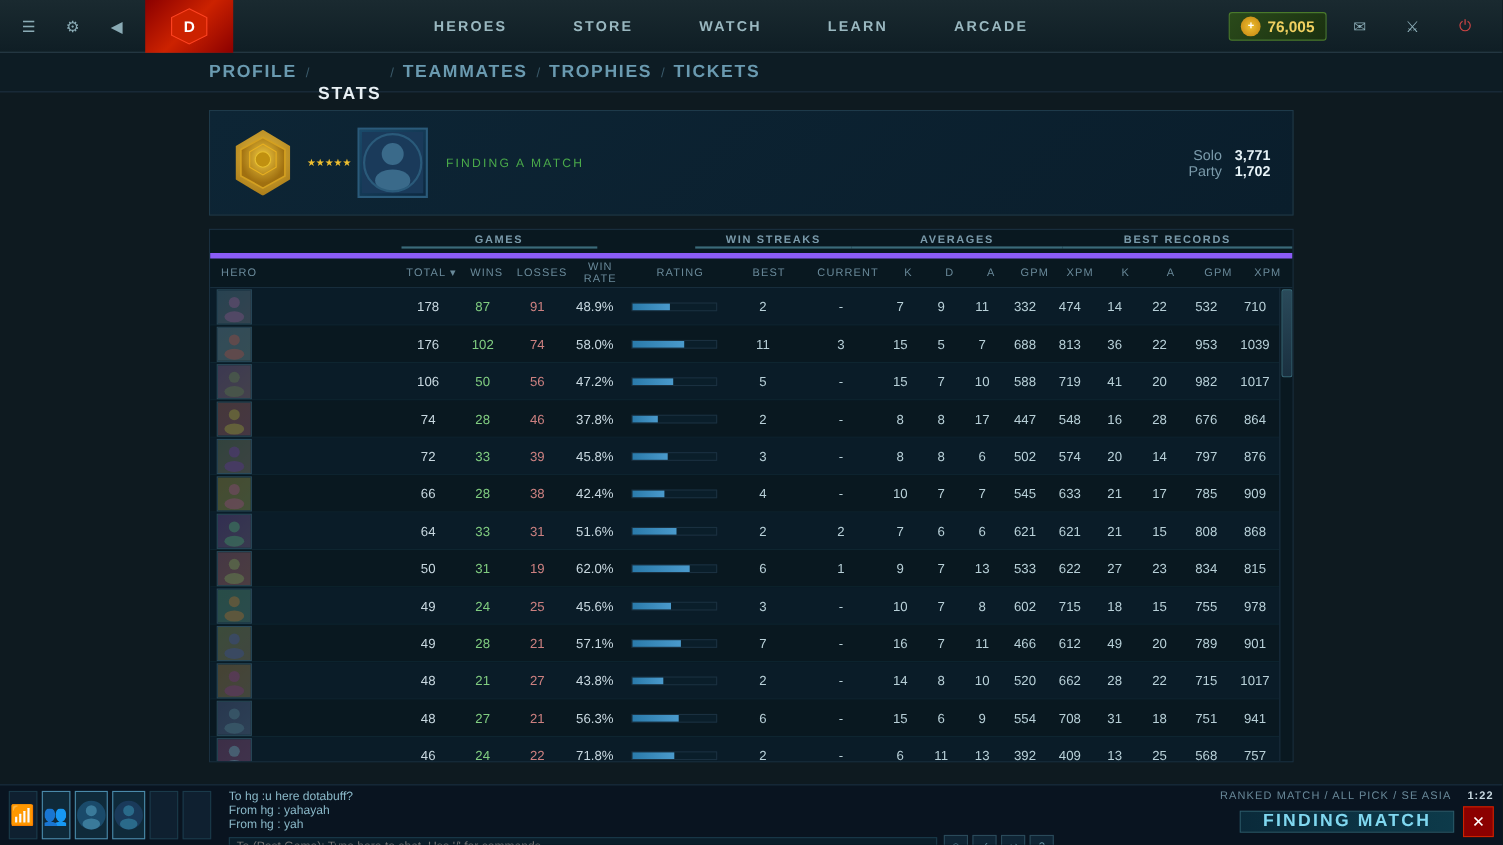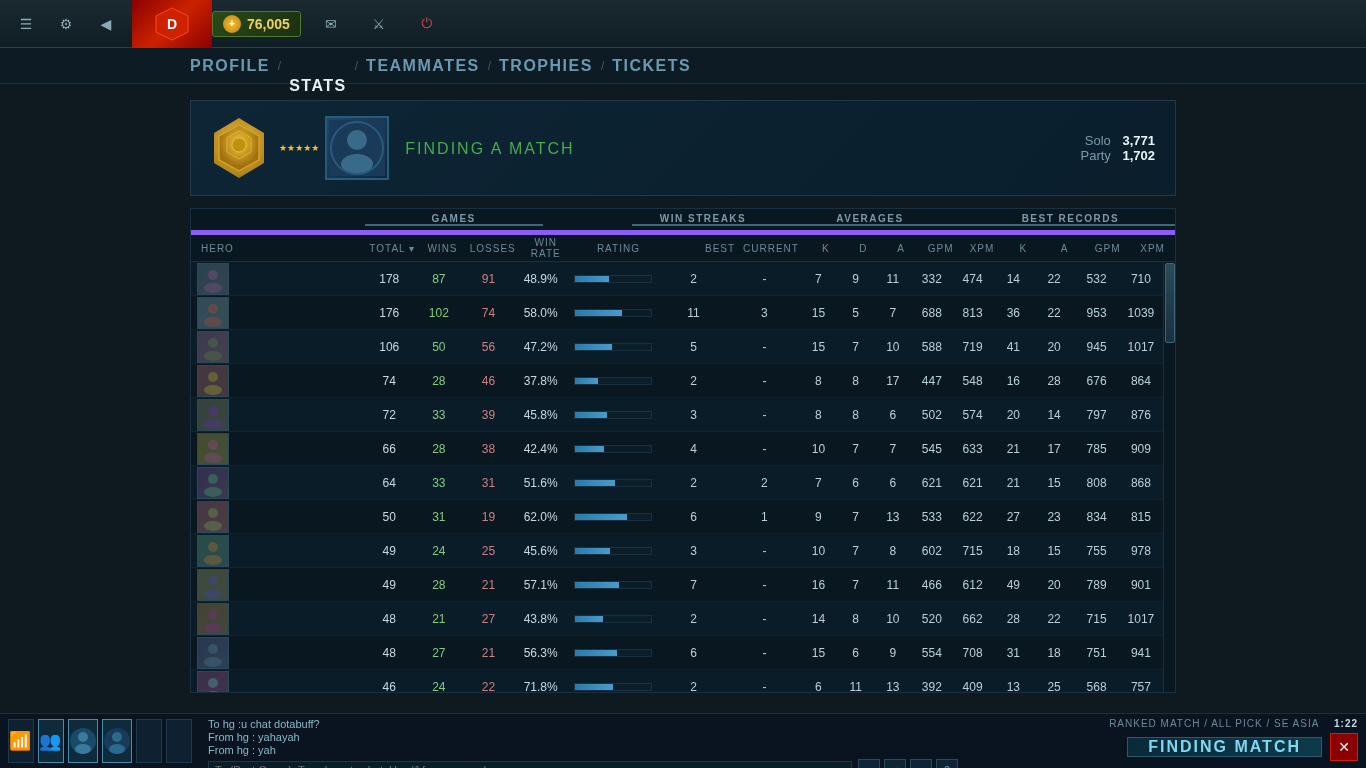--- a/index.html
+++ b/index.html
@@ -165,21 +165,21 @@
       font-size: 24px;
     }
     .profile-info { flex: 1; }
     .profile-name {
       font-size: 26px;
       font-weight: bold;
       color: #e8f4f8;
       letter-spacing: 1px;
     }
     .profile-status {
-      font-size: 16px;
+      font-size: 11px;
       color: #4aaa4a;
       letter-spacing: 2px;
       margin-top: 2px;
     }
     .profile-ratings {
       position: absolute;
       right: 20px;
       top: 50%;
       transform: translateY(-50%);
       text-align: right;
@@ -230,21 +230,21 @@
       text-align: center;
       letter-spacing: 1px;
       text-transform: uppercase;
     }
     .ch-hero { width: 195px; padding-left: 10px; text-align: left; }
     .ch-total { width: 56px; }
     .ch-wins { width: 56px; }
     .ch-losses { width: 56px; }
     .ch-winrate { width: 62px; }
     .ch-rating { width: 100px; }
-    .ch-ws-best { width: 80px; text-align: right; }
+    .ch-ws-best { width: 80px; }
     .ch-ws-cur { width: 80px; }
     .ch-k { width: 42px; }
     .ch-d { width: 42px; }
     .ch-a { width: 42px; }
     .ch-gpm { width: 46px; }
     .ch-xpm { width: 46px; }
     .ch-bk { width: 46px; }
     .ch-ba { width: 46px; }
     .ch-bgpm { width: 50px; }
     .ch-bxpm { width: 50px; }
@@ -444,20 +444,27 @@
   <div class="nav-left-icons">
     <div class="nav-icon-btn">☰</div>
     <div class="nav-icon-btn">⚙</div>
     <div class="nav-icon-btn">◀</div>
   </div>
   <div class="dota-logo">
     <svg width="36" height="36" viewBox="0 0 36 36">
       <polygon points="18,2 34,10 34,26 18,34 2,26 2,10" fill="#cc2200" stroke="#ff4422" stroke-width="1"></polygon>
       <text x="18" y="23" text-anchor="middle" fill="white" font-size="14" font-weight="bold">D</text>
     </svg>
+  </div>
+  <div class="nav-menu">
+    <span class="nav-menu-item">HEROES</span>
+    <span class="nav-menu-item">STORE</span>
+    <span class="nav-menu-item">WATCH</span>
+    <span class="nav-menu-item">LEARN</span>
+    <span class="nav-menu-item">ARCADE</span>
   </div>
   <div class="nav-right">
     <div class="currency-badge">
       <div class="currency-icon">+</div>
       <span>76,005</span>
     </div>
     <div class="nav-icon-btn">✉</div>
     <div class="nav-icon-btn">⚔</div>
     <div class="nav-icon-btn" style="color:#cc4444;">⏻</div>
   </div>
@@ -635,21 +642,21 @@
       </div>
       <div class="cell cell-ws-best">5</div>
       <div class="cell cell-ws-cur">-</div>
       <div class="cell cell-k">15</div>
       <div class="cell cell-d">7</div>
       <div class="cell cell-a">10</div>
       <div class="cell cell-gpm">588</div>
       <div class="cell cell-xpm">719</div>
       <div class="cell cell-bk">41</div>
       <div class="cell cell-ba">20</div>
-      <div class="cell cell-bgpm">945</div>
+      <div class="cell cell-bgpm">982</div>
       <div class="cell cell-bxpm">1017</div>
     </div>
           <div class="data-row">
       <div class="cell cell-hero">
         <div class="hero-avatar" style="background:linear-gradient(135deg,#6a4a4a40,#4a3a6a60);">
           <svg width="30" height="30" viewBox="0 0 30 30">
                   <rect width="30" height="30" fill="#6a4a4a80"></rect>
                   <circle cx="15" cy="11" r="5" fill="#6a6a3acc"></circle>
                   <ellipse cx="15" cy="24" rx="9" ry="5" fill="#6a6a3acc"></ellipse>
                 </svg>
@@ -978,21 +985,21 @@
       <svg width="28" height="28" viewBox="0 0 28 28">
           <circle cx="14" cy="14" r="13" fill="#1a3a5a"></circle>
           <circle cx="14" cy="10" r="5" fill="#2a6a8a"></circle>
           <ellipse cx="14" cy="22" rx="8" ry="5" fill="#2a6a8a"></ellipse>
         </svg>
     </div>
     <div class="bottom-icon"></div>
     <div class="bottom-icon"></div>
   </div>
   <div class="chat-area">
-    <div class="chat-line">To  hg    :u chat dotabuff?</div>
+    <div class="chat-line">To  hg    :u here dotabuff?</div>
     <div class="chat-line">From  hg  : yahayah</div>
     <div class="chat-line">From  hg  : yah</div>
     <div class="chat-input-row">
       <input class="chat-input" readonly="" placeholder="To (Post Game): Type here to chat. Use '/' for commands." style="">
       <div class="chat-icons">
         <div class="chat-btn">☺</div>
         <div class="chat-btn">✓</div>
         <div class="chat-btn">↩</div>
         <div class="chat-btn">?</div>
       </div>

